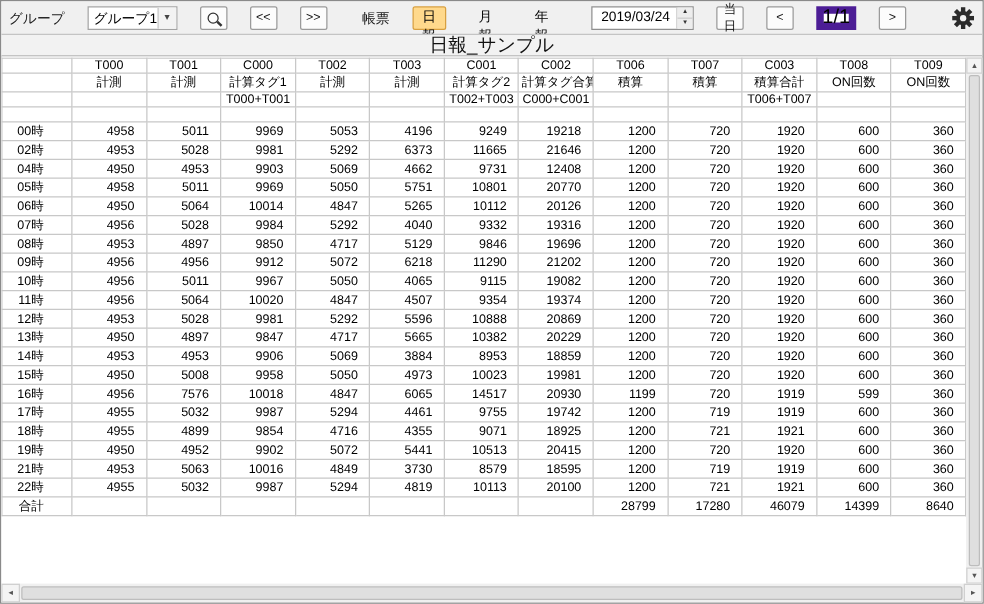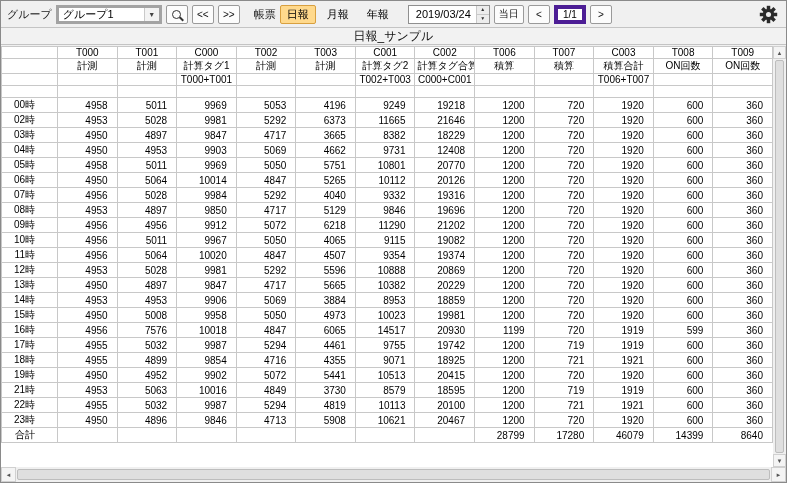--- a/index.html
+++ b/index.html
@@ -1,42 +1,42 @@
 <!DOCTYPE html>
 <html><head>
 <meta charset="utf-8">
 <style>
   * { margin:0; padding:0; box-sizing:border-box; }
   html,body { width:787px; height:483px; }
   body { font-family:"Liberation Sans","DejaVu Sans",sans-serif; background:#e8e8e8; color:#000; }
   .window { position:relative; width:787px; height:483px; background:#f0f0f0; border:1px solid #8a8a8a; overflow:hidden; }
 
   
-  .toolbar { position:absolute; top:0; left:0; right:0; height:26px; display:flex; align-items:center; gap:4px; padding:0 6px; background:#f0f0f0; }
+  .toolbar { position:absolute; top:0; left:0; right:0; height:26px; display:flex; align-items:center; gap:18px; padding:0 6px; background:#f0f0f0; }
   .tlabel { font-size:11px; color:#1a1a1a; white-space:nowrap; }
-  .combo { width:106px; height:19px; background:#fff; border:3px solid #a3a3a3; display:flex; align-items:center; }
+  .combo { width:106px; height:19px; background:#fff; border:1px solid #a3a3a3; display:flex; align-items:center; }
   .combo-text { flex:1; font-size:11px; padding-left:4px; white-space:nowrap; overflow:hidden; }
   .combo-arrow { width:15px; align-self:stretch; display:flex; align-items:center; justify-content:center; font-size:7px; color:#444; background:#f3f3f3; border-left:1px solid #c9c9c9; }
   .tbtn { height:19px; min-width:22px; font-size:10px; color:#111; background:#fcfcfc; border:1px solid #9a9a9a; border-radius:2px; display:inline-flex; align-items:center; justify-content:center; padding:0 4px; cursor:default; }
   .iconbtn { width:22px; }
   .mag { position:relative; width:9px; height:9px; border:1.5px solid #333; border-radius:50%; display:inline-block; }
   .mag::after { content:""; position:absolute; width:5px; height:2px; background:#333; transform:rotate(45deg); right:-4px; bottom:-2px; }
   .tab { height:19px; font-size:11px; background:transparent; border:1px solid transparent; padding:0 6px; border-radius:2px; }
   .tab.selected { background:#ffd98c; border:1px solid #d8a040; }
   .grp-gap { margin-left:10px; }
   .datebox { height:19px; background:#fff; border:1px solid #8f8f8f; display:flex; align-items:center; font-size:11px; padding-left:7px; margin-left:8px; }
   .spinner { display:flex; flex-direction:column; width:13px; align-self:stretch; margin-left:5px; border-left:1px solid #c9c9c9; }
   .spinner .sp { flex:1; display:flex; align-items:center; justify-content:center; font-size:5px; line-height:5px; color:#333; background:#ededed; }
   .spinner .sp + .sp { border-top:1px solid #c9c9c9; }
-  .pagebox { width:32px; height:19px; background:#fff; border:4px solid #4c1d95; font-size:10px; display:flex; align-items:center; justify-content:center; }
+  .pagebox { width:32px; height:19px; background:#fff; border:6px solid #4c1d95; font-size:16px; display:flex; align-items:center; justify-content:center; }
   .spacer { flex:1; }
   .gearbtn { background:none; border:none; width:24px; height:24px; display:flex; align-items:center; justify-content:center; }
 
   
-  .titlebar { position:absolute; top:26px; left:0; right:0; height:18px; background:#f2f2f2; border-top:1px solid #c4c4c4; border-bottom:1px solid #c4c4c4; display:flex; align-items:center; justify-content:center; font-size:12px; color:#111; }
+  .titlebar { position:absolute; top:26px; left:0; right:0; height:18px; background:#f2f2f2; border-top:1px solid #c4c4c4; border-bottom:1px solid #c4c4c4; display:flex; align-items:center; justify-content:center; font-size:15px; color:#111; }
 
   
   .table-wrap { position:absolute; top:45px; left:0; right:13px; bottom:15px; background:#fff; overflow:hidden; }
   .report-table { border-collapse:collapse; table-layout:fixed; width:772px; font-size:10px; }
   .report-table th, .report-table td { border:1px solid #c8c8c8; height:12px; padding:0 2px; font-weight:normal; white-space:nowrap; overflow:hidden; }
   .report-table thead th { text-align:center; background:#fff; }
   .report-table td { text-align:right; padding-right:9px; }
   .report-table .rowlabel { width:56px; }
   .report-table td.rowlabel { padding-right:22px; }
 
@@ -188,35 +188,20 @@
             <td>6373</td>
             <td>11665</td>
             <td>21646</td>
             <td>1200</td>
             <td>720</td>
             <td>1920</td>
             <td>600</td>
             <td>360</td>
           </tr>
           <tr>
-            <td class="rowlabel">03時</td>
-            <td>4950</td>
-            <td>4897</td>
-            <td>9847</td>
-            <td>4717</td>
-            <td>3665</td>
-            <td>8382</td>
-            <td>18229</td>
-            <td>1200</td>
-            <td>720</td>
-            <td>1920</td>
-            <td>600</td>
-            <td>360</td>
-          </tr>
-          <tr>
             <td class="rowlabel">04時</td>
             <td>4950</td>
             <td>4953</td>
             <td>9903</td>
             <td>5069</td>
             <td>4662</td>
             <td>9731</td>
             <td>12408</td>
             <td>1200</td>
             <td>720</td>
@@ -473,35 +458,20 @@
             <td>4819</td>
             <td>10113</td>
             <td>20100</td>
             <td>1200</td>
             <td>721</td>
             <td>1921</td>
             <td>600</td>
             <td>360</td>
           </tr>
           <tr>
-            <td class="rowlabel">23時</td>
-            <td>4950</td>
-            <td>4896</td>
-            <td>9846</td>
-            <td>4713</td>
-            <td>5908</td>
-            <td>10621</td>
-            <td>20467</td>
-            <td>1200</td>
-            <td>720</td>
-            <td>1920</td>
-            <td>600</td>
-            <td>360</td>
-          </tr>
-          <tr>
             <td class="rowlabel">合計</td>
             <td></td>
             <td></td>
             <td></td>
             <td></td>
             <td></td>
             <td></td>
             <td></td>
             <td>28799</td>
             <td>17280</td>

